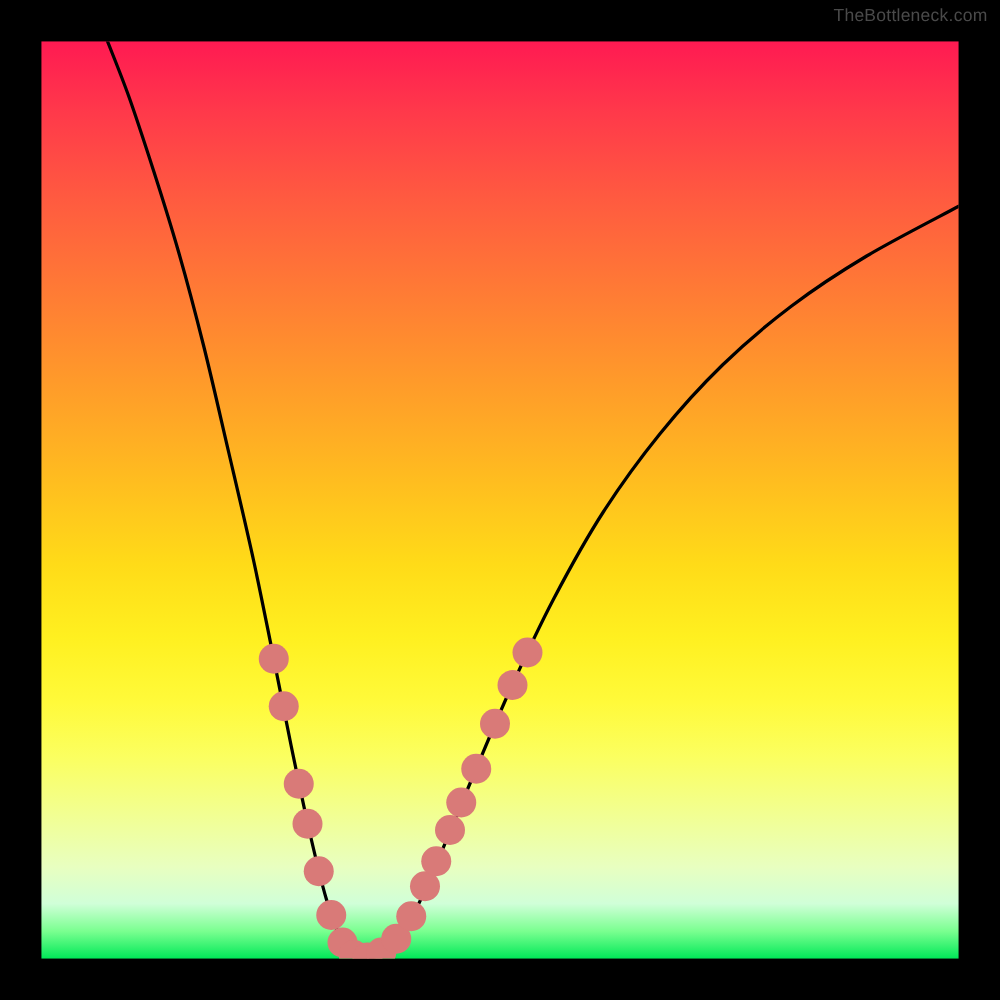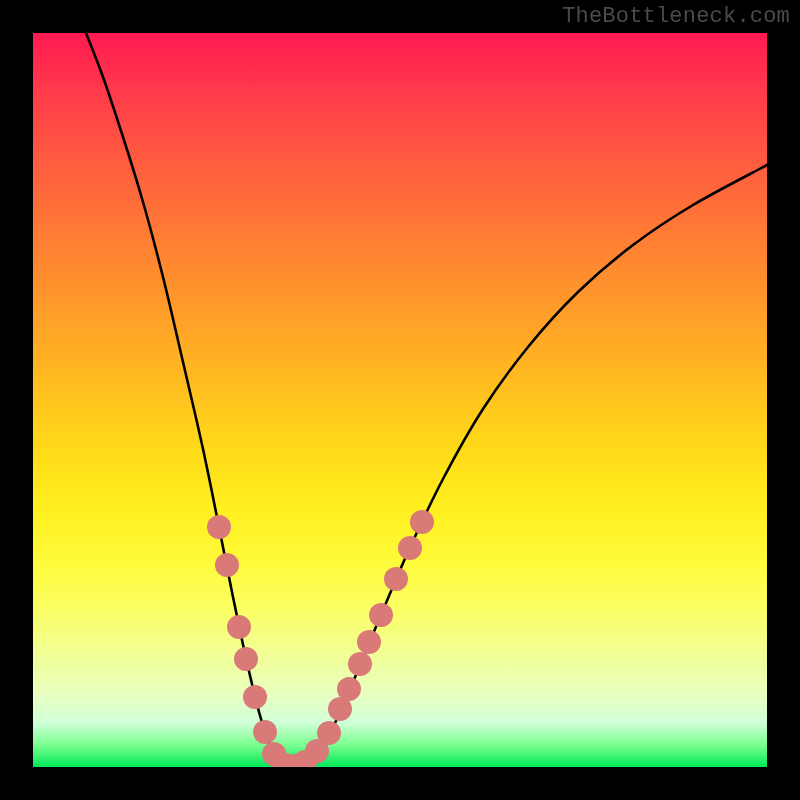--- a/index.html
+++ b/index.html
@@ -15,24 +15,24 @@
     position: relative;
     width: 800px;
     height: 800px;
     background: #000;
   }
   .watermark {
     position: absolute;
     top: 4px;
     right: 10px;
     color: #4a4a4a;
-    font-size: 22px;
+    font-size: 14px;
     font-weight: 500;
     z-index: 10;
-    font-family: Liberation Mono, monospace;
+    font-family: Liberation Sans, sans-serif;
     letter-spacing: 0.2px;
   }
   .plot-area {
     position: absolute;
     left: 33px;
     top: 33px;
     width: 734px;
     height: 734px;
     overflow: hidden;
   }

